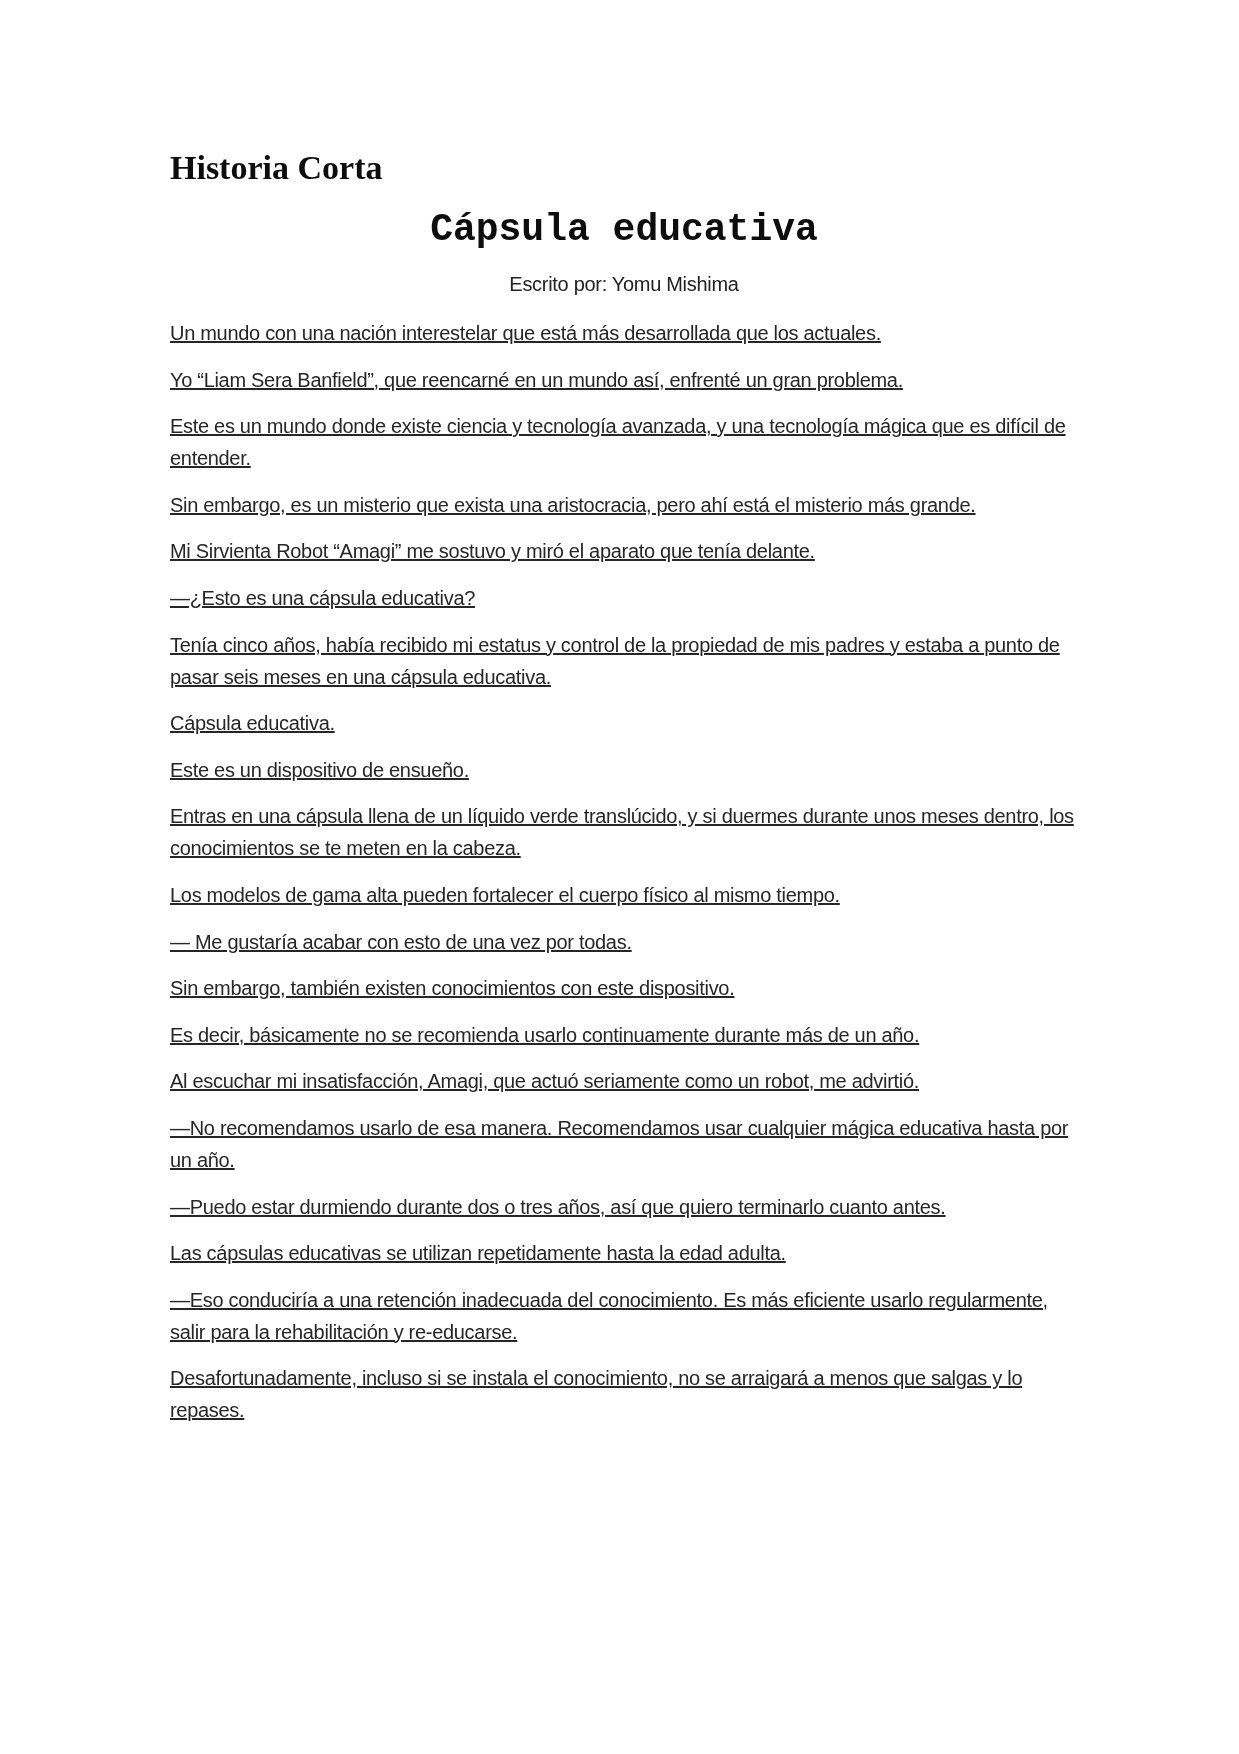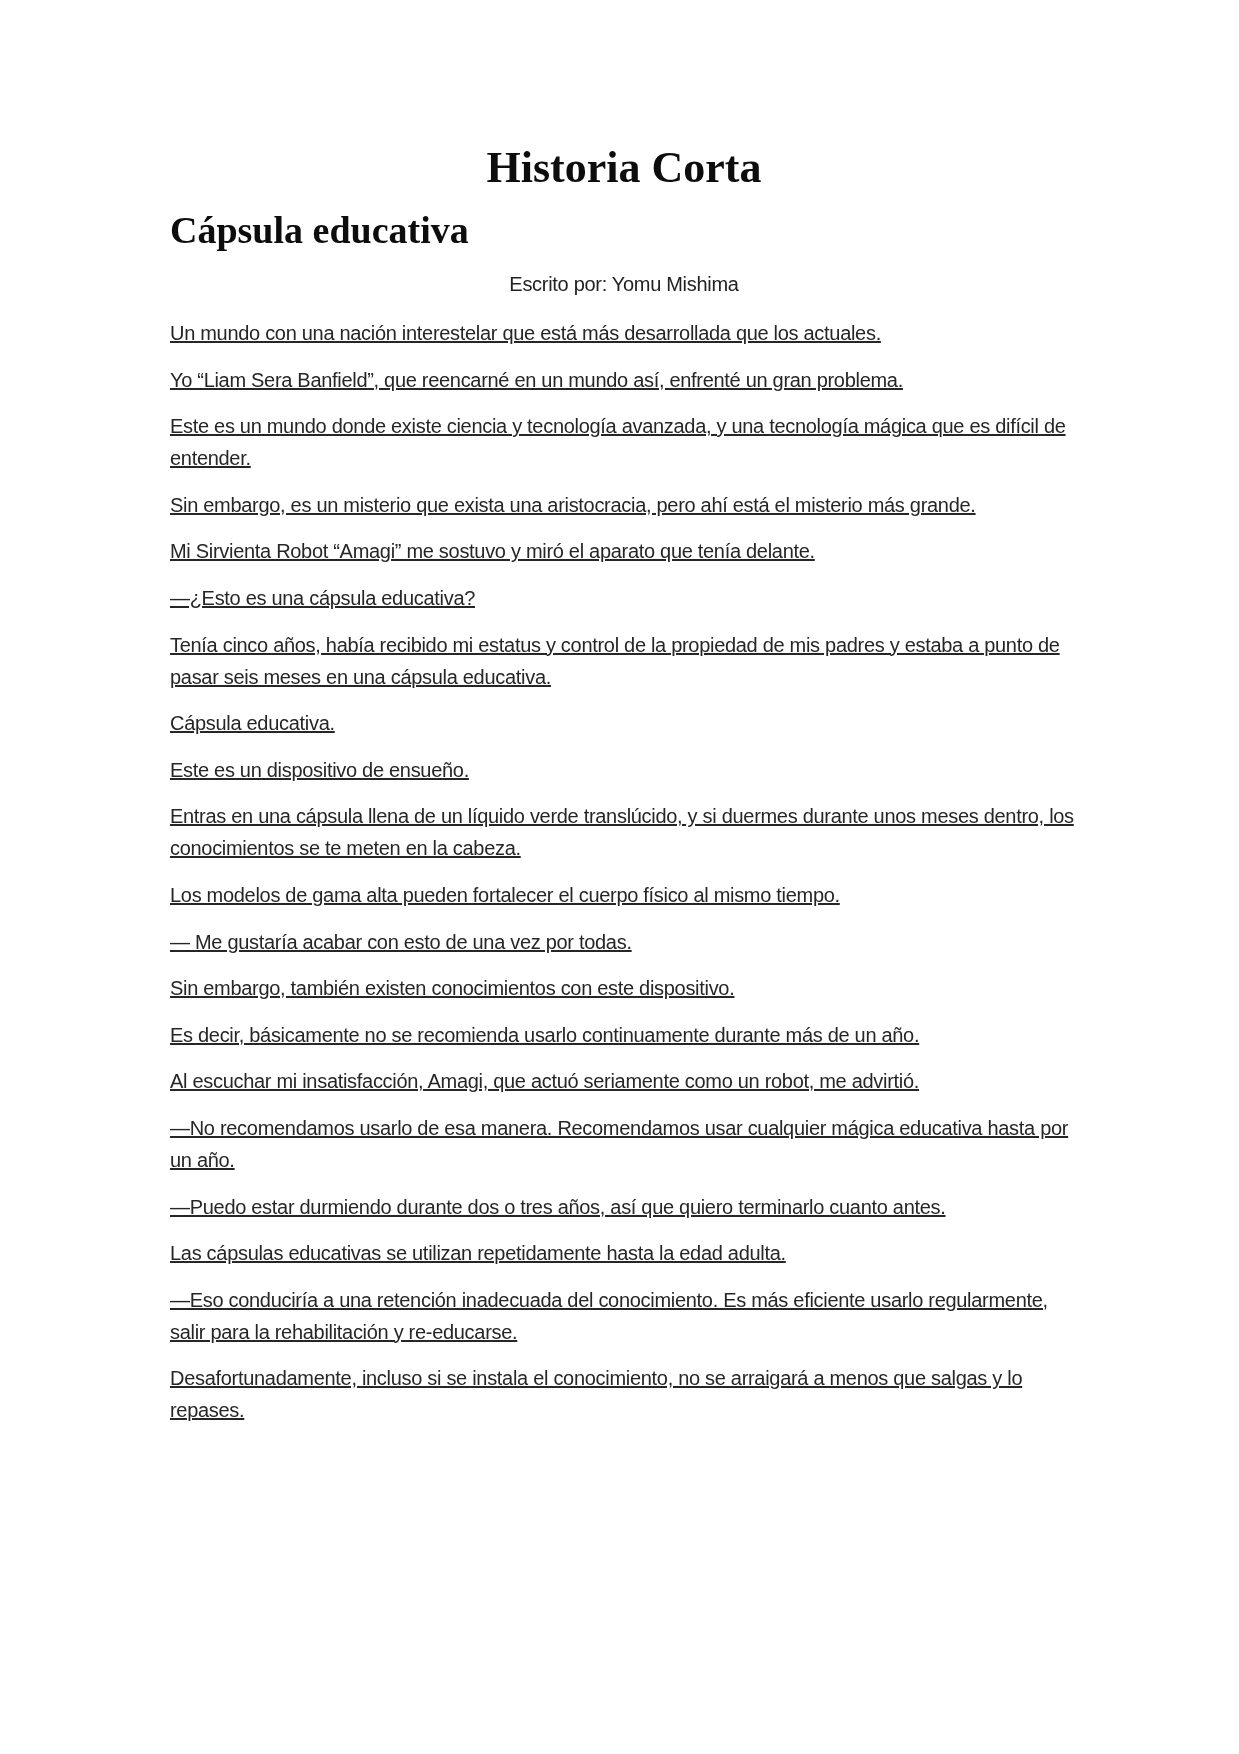--- a/index.html
+++ b/index.html
@@ -14,33 +14,33 @@
     background: #ffffff;
     box-sizing: border-box;
     padding: 145px 161px 40px 170px;
     overflow: hidden;
     font-family: "Liberation Sans", sans-serif;
     color: #262626;
   }
   .doc-title {
     font-family: "Liberation Serif", serif;
     font-weight: 700;
-    font-size: 44px;
+    font-size: 34px;
     line-height: 46px;
-    text-align: center;
+    text-align: left;
     color: #0d0d0d;
     margin: 0 0 16px 0;
     letter-spacing: 0;
   }
   .doc-subtitle {
-    font-family: Liberation Serif, serif;
+    font-family: Liberation Mono, monospace;
     font-weight: 700;
     font-size: 38px;
     line-height: 46px;
-    text-align: left;
+    text-align: center;
     color: #0d0d0d;
     margin: 0 0 15px 0;
   }
   .byline {
     font-size: 20px;
     line-height: 32px;
     letter-spacing: -0.3px;
     text-align: center;
     color: #222222;
     margin: 0 0 17px 0;

